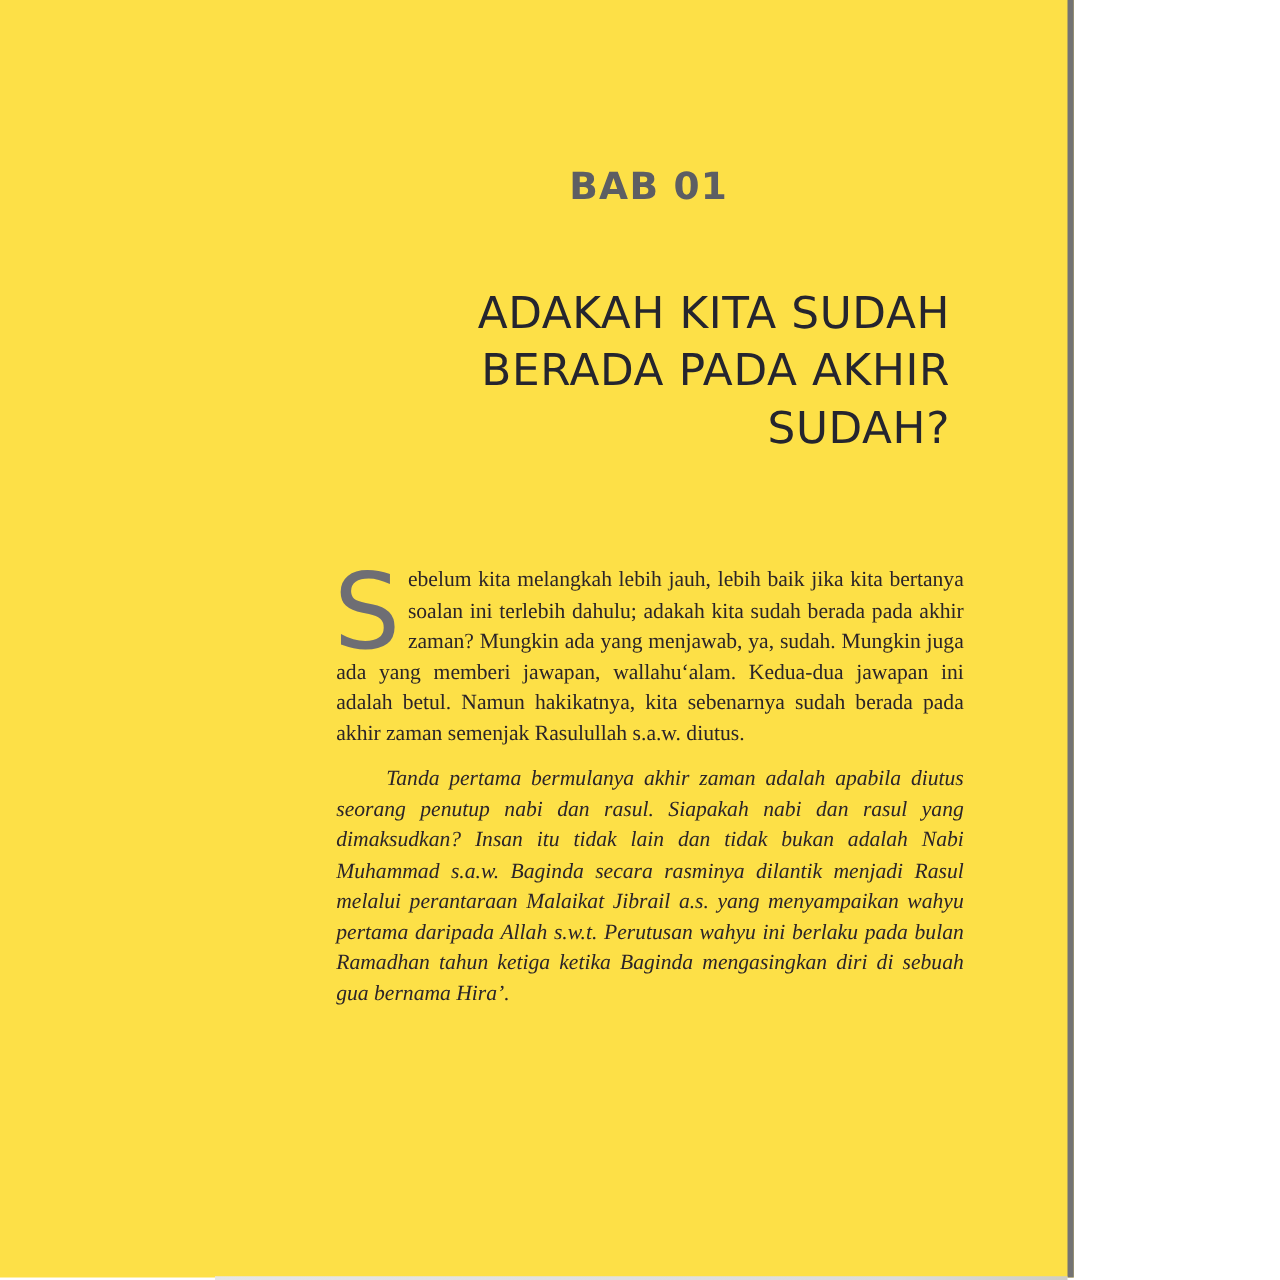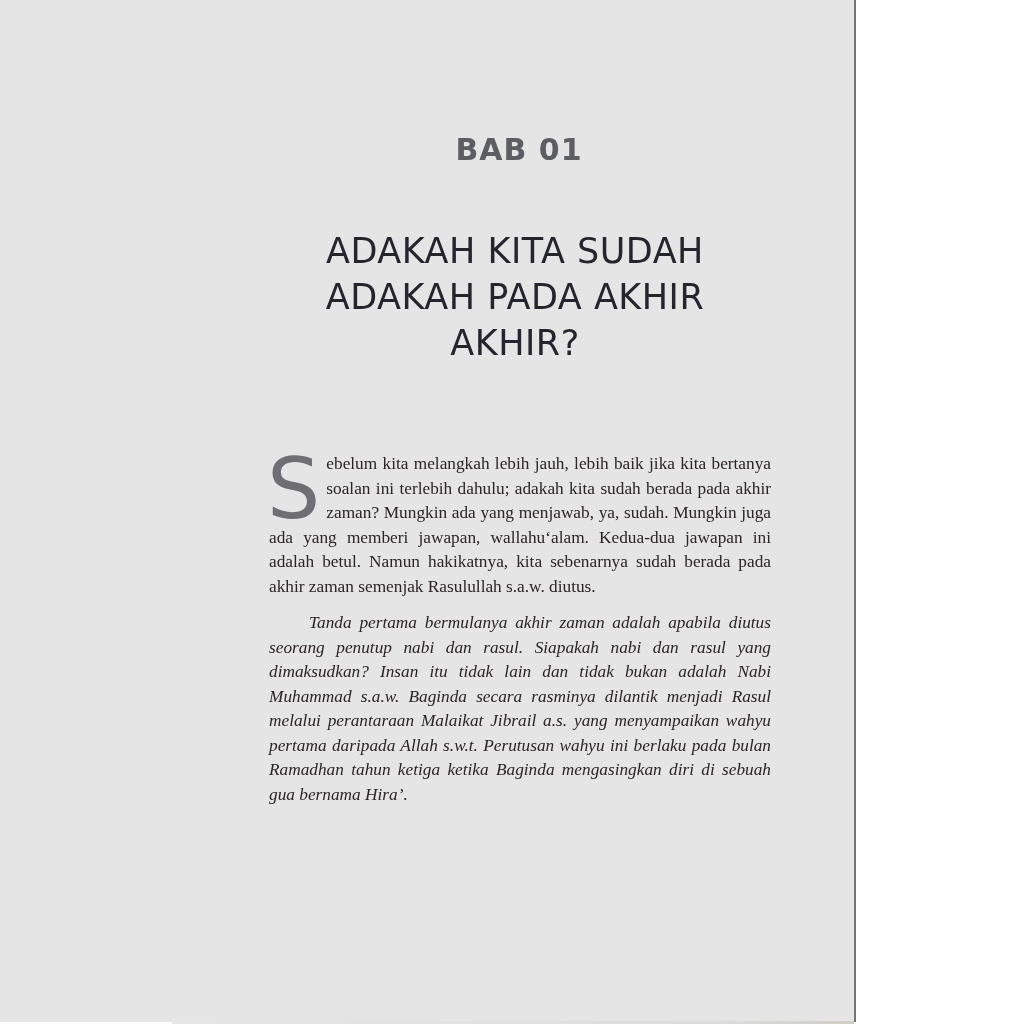--- a/index.html
+++ b/index.html
@@ -9,22 +9,22 @@
       height: 1024px;
       background: #ffffff;
       overflow: hidden;
     }
     .page {
       position: absolute;
       left: 0;
       top: 0;
       width: 854px;
       height: 1022px;
-      background: #e5e5e5;
-      border-right: 2px solid #737373;
+      background: #fde047;
+      border-right: 5px solid #737373;
     }
     .page-bottom-edge {
       position: absolute;
       left: 172px;
       top: 1021px;
       width: 682px;
       height: 3px;
       background: linear-gradient(to right, #e6e6e6, #dcdcdc 80%, #cfcdc4);
     }
     .chapter-label {
@@ -37,21 +37,21 @@
       font-weight: bold;
       font-size: 30px;
       letter-spacing: 1px;
       color: #5d5e63;
     }
     .chapter-title {
       position: absolute;
       left: 270px;
       width: 490px;
       top: 228px;
-      text-align: center;
+      text-align: right;
       font-family: "DejaVu Sans", sans-serif;
       font-weight: normal;
       font-size: 35px;
       line-height: 46px;
       letter-spacing: 0.5px;
       color: #25252e;
     }
     .chapter-title span { display: block; }
     .body-text {
       position: absolute;
@@ -82,22 +82,22 @@
     }
   </style>
 </head>
 <body>
 
 <div class="page">
   <div class="chapter-label">BAB 01</div>
 
   <h1 class="chapter-title" style="margin:0;">
     <span>ADAKAH KITA SUDAH</span>
-    <span>ADAKAH PADA AKHIR</span>
-    <span>AKHIR?</span>
+    <span>BERADA PADA AKHIR</span>
+    <span>SUDAH?</span>
   </h1>
 
   <div class="body-text">
     <p><span class="drop-cap">S</span><span>ebelum kita melangkah lebih jauh, lebih baik jika kita bertanya soalan ini terlebih dahulu; adakah kita sudah berada pada akhir zaman? Mungkin ada yang menjawab, ya, sudah. Mungkin juga ada yang memberi jawapan, wallahu‘alam. Kedua-dua jawapan ini adalah betul. Namun hakikatnya, kita sebenarnya sudah berada pada akhir zaman semenjak Rasulullah s.a.w. diutus.</span></p>
     <p class="indent">Tanda pertama bermulanya akhir zaman adalah apabila diutus seorang penutup nabi dan rasul. Siapakah nabi dan rasul yang dimaksudkan? Insan itu tidak lain dan tidak bukan adalah Nabi Muhammad s.a.w. Baginda secara rasminya dilantik menjadi Rasul melalui perantaraan Malaikat Jibrail a.s. yang menyampaikan wahyu pertama daripada Allah s.w.t. Perutusan wahyu ini berlaku pada bulan Ramadhan tahun ketiga ketika Baginda mengasingkan diri di sebuah gua bernama Hira’.</p>
   </div>
 </div>
 <div class="page-bottom-edge"></div>
 
 </body></html>

